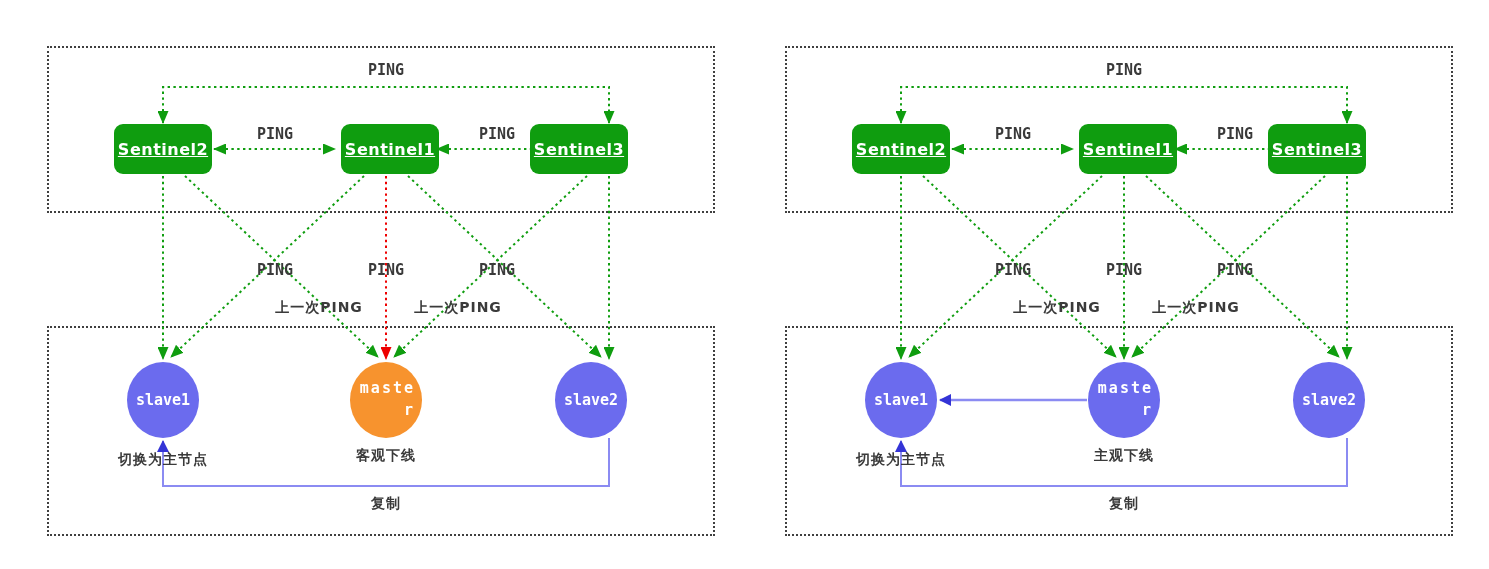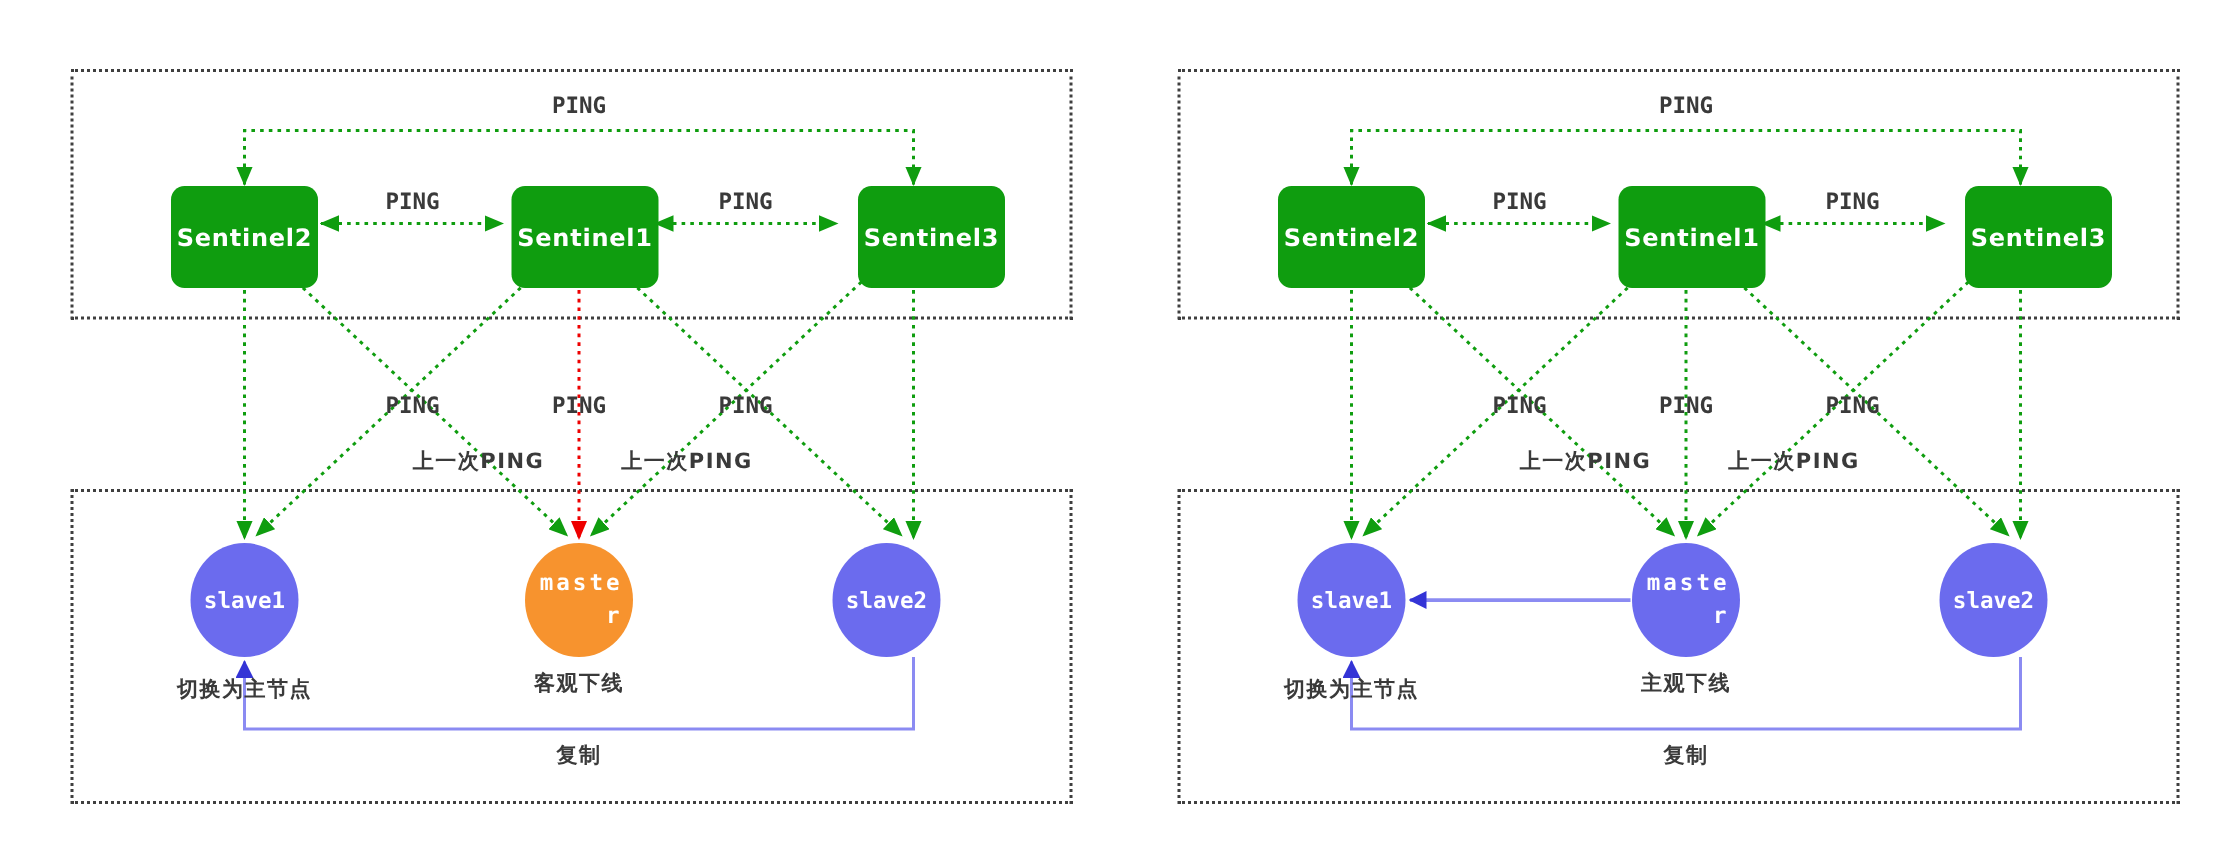--- a/index.html
+++ b/index.html
@@ -18,26 +18,26 @@
     font-family:"DejaVu Sans",sans-serif;
   }
   .diagram{position:absolute;top:0;width:668px;height:569px;}
   #diagram-left{left:47px;}
   #diagram-right{left:785px;}
   .dash-box{position:absolute;box-sizing:border-box;border:2px dotted var(--box-border);background:transparent;}
   .box-top{left:0;top:46px;width:668px;height:167px;}
   .box-bottom{left:0;top:326px;width:668px;height:210px;}
   .connectors{position:absolute;left:0;top:0;width:668px;height:569px;pointer-events:none;}
   .sentinel{
-    position:absolute;top:124px;width:98px;height:68px;box-sizing:border-box;
+    position:absolute;top:124px;width:98px;height:50px;box-sizing:border-box;
     background:var(--green);border-radius:9px;color:#fff;
     display:flex;align-items:center;justify-content:center;
-    font:bold 16px "DejaVu Sans",sans-serif;letter-spacing:.5px;
+    font:bold 16px "DejaVu Sans",sans-serif;letter-spacing:.5px;text-decoration:underline;
   }
-  .sentinel.s1{left:67px;} .sentinel.s2{left:294px;} .sentinel.s3{left:525px;}
+  .sentinel.s1{left:67px;} .sentinel.s2{left:294px;} .sentinel.s3{left:483px;}
   .node{
     position:absolute;top:362px;width:72px;height:76px;border-radius:50%;
     color:#fff;display:flex;align-items:center;justify-content:center;text-align:center;
     font:bold 15px "DejaVu Sans Mono",monospace;
   }
   .node.n1{left:80px;} .node.n2{left:303px;} .node.n3{left:508px;}
   .node-blue{background:var(--node-blue);}
   .node-orange{background:var(--node-orange);}
   .node .wrap{width:58px;letter-spacing:2px;word-break:break-all;line-height:1.45;text-align:right;}
   .lbl{

